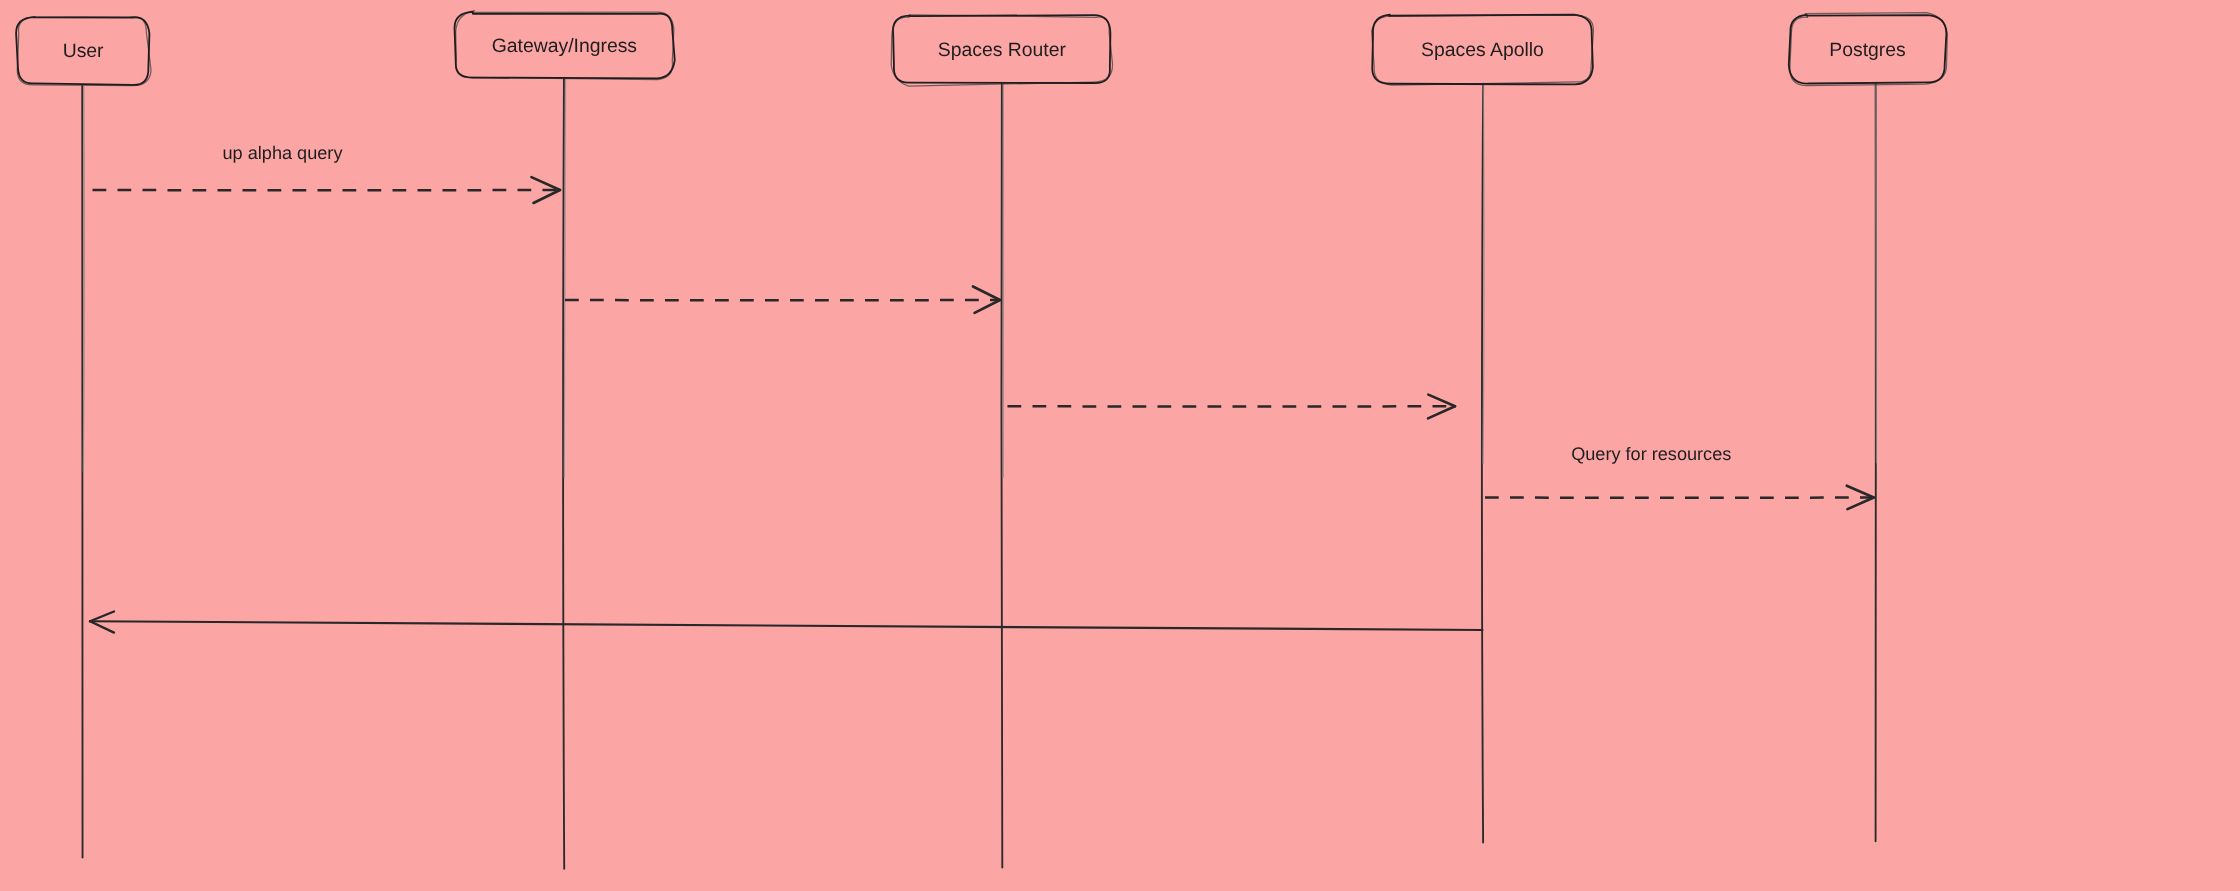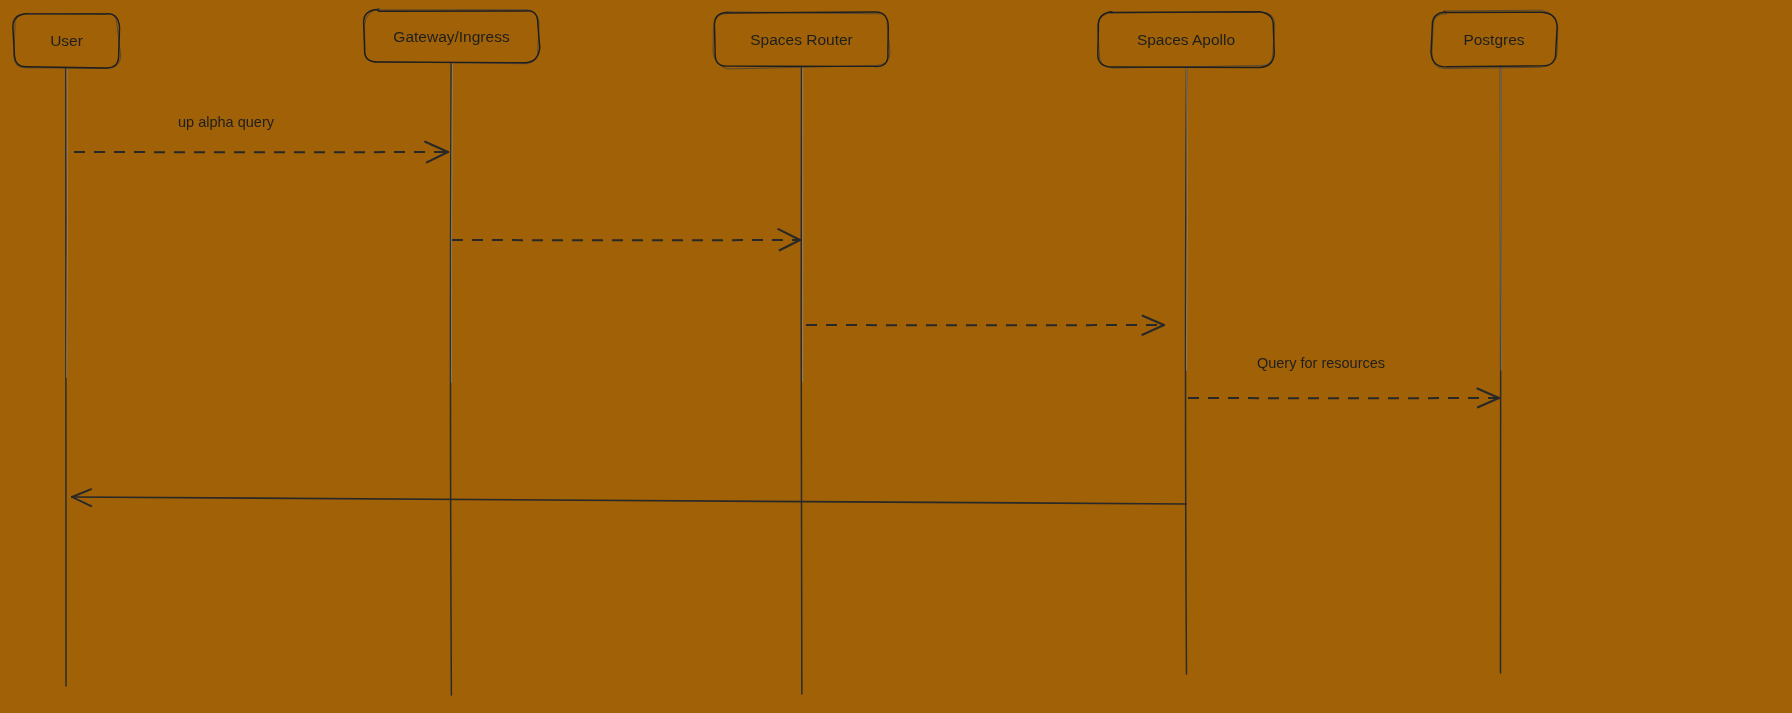--- a/index.html
+++ b/index.html
@@ -9,21 +9,21 @@
     background: #ffffff;
   }
   body {
     font-family: "Liberation Sans", sans-serif;
     -webkit-font-smoothing: antialiased;
   }
   #diagram-root {
     position: relative;
     width: 1792px;
     height: 713px;
-    background: #a16207;
+    background: #fca5a5;
     overflow: hidden;
   }
   #diagram-svg {
     position: absolute;
     top: 0;
     left: 0;
     width: 1792px;
     height: 713px;
     display: block;
   }

